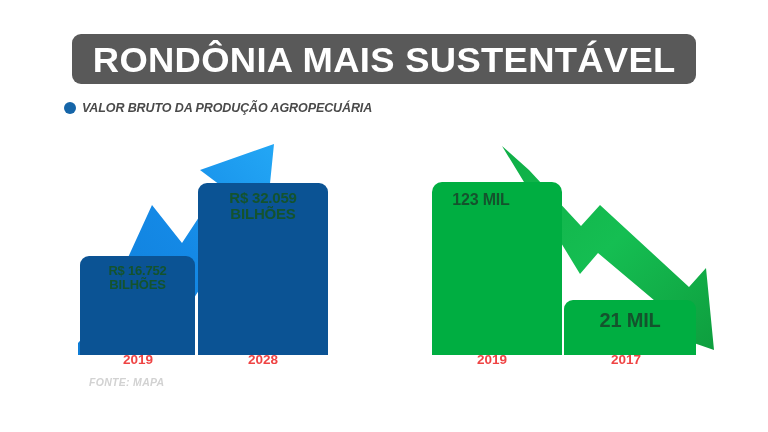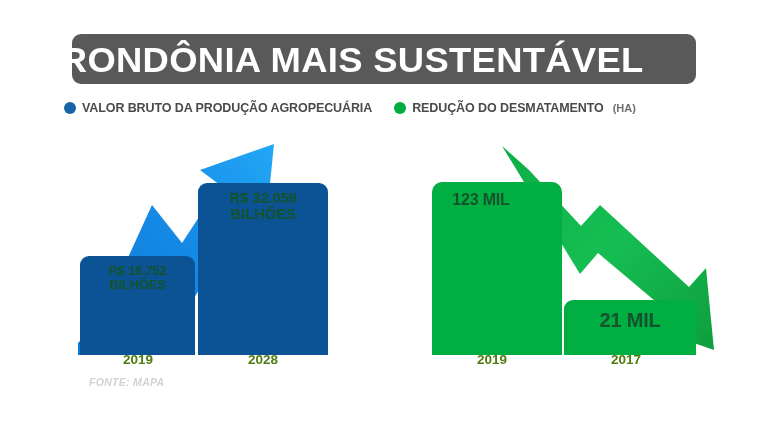--- a/index.html
+++ b/index.html
@@ -25,21 +25,21 @@
   .title-bar {
     position: absolute;
     left: 72px;
     top: 34px;
     width: 624px;
     height: 50px;
     background: #595959;
     border-radius: 9px;
     display: flex;
     align-items: center;
-    justify-content: flex-start;
+    justify-content: center;
   }
   .title-text {
     color: #ffffff;
     font-size: 35px;
     font-weight: bold;
     letter-spacing: 0.3px;
     line-height: 1;
     white-space: nowrap;
     transform: scaleX(1.04);
     font-family: "Liberation Sans", sans-serif;
@@ -47,21 +47,21 @@
 
   
   .legend {
     position: absolute;
     left: 64px;
     top: 98px;
     width: 640px;
     height: 20px;
     display: flex;
     align-items: center;
-    gap: 22px;
+    font-style: italic;
   }
   .legend-item {
     display: flex;
     align-items: center;
     gap: 6px;
     white-space: nowrap;
   }
   .legend-dot {
     width: 12px;
     height: 12px;
@@ -116,21 +116,21 @@
     position: absolute;
     top: 222px;
     left: 0;
     width: 100%;
     height: 24px;
   }
   .year {
     position: absolute;
     font-size: 13.5px;
     font-weight: bold;
-    color: #4d7c0f;
+    color: #ef4444;
     text-align: right;
     transform: translateX(-50%);
   }
   .source {
     position: absolute;
     top: 246px;
     font-size: 10.5px;
     font-style: italic;
     font-weight: bold;
     color: #d2d2d2;
@@ -145,25 +145,20 @@
 <div class="stage">
 
   <div class="title-bar">
     <div class="title-text">RONDÔNIA MAIS SUSTENTÁVEL</div>
   </div>
 
   <div class="legend">
     <div class="legend-item">
       <span class="legend-dot blue"></span>
       <span class="legend-label">VALOR BRUTO DA PRODUÇÃO AGROPECUÁRIA</span>
-    </div>
-    <div class="legend-item">
-      <span class="legend-dot green"></span>
-      <span class="legend-label">REDUÇÃO DO DESMATAMENTO</span>
-      <span class="legend-unit">(HA)</span>
     </div>
   </div>
 
   <div class="panel panel-left">
 
     <div class="plot">
       <svg width="310" height="225" viewBox="0 0 310 225">
         <defs>
           <linearGradient id="blueArrowGrad" x1="0" y1="1" x2="1" y2="0">
             <stop offset="0%" stop-color="#0E7BD4"></stop>

